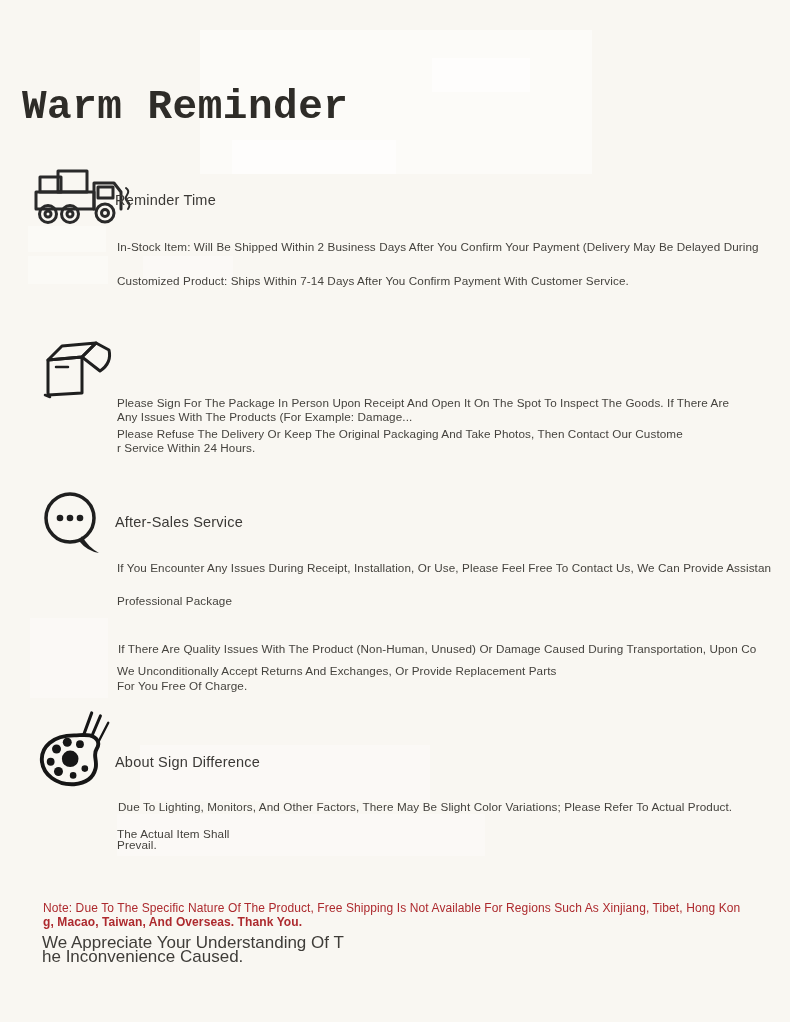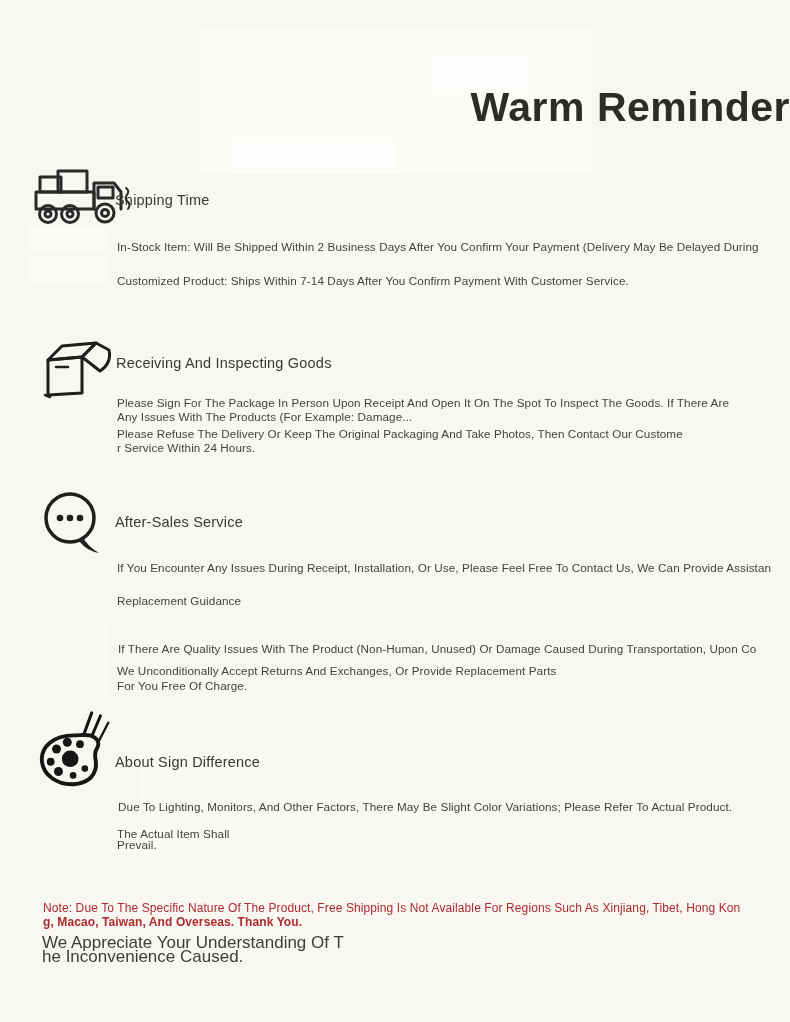--- a/index.html
+++ b/index.html
@@ -6,23 +6,23 @@
   .page{
     position:relative;
     width:790px;height:1022px;
     background:#f9f7f2;
     overflow:hidden;
     font-family:"Liberation Sans", sans-serif;
   }
   .patch{position:absolute;background:rgba(255,255,255,0.45);pointer-events:none;}
   .title{
     position:absolute;top:84px;left:0;right:0;
-    text-align:right;padding-left:22px;
+    text-align:left;padding-left:22px;
     font-size:41px;font-weight:700;color:#2e2c28;
-    letter-spacing:0.5px;margin:0;
+    letter-spacing:0.5px;margin:0;font-family:Liberation Mono, monospace;
   }
   .icon{position:absolute;display:block;}
   .icon svg{display:block;width:100%;height:100%;}
   .sec-heading{
     position:absolute;
     font-size:14.5px;color:#3b3936;letter-spacing:0.2px;white-space:pre;
   }
   .line{
     position:absolute;left:117px;
     font-size:11.7px;color:#45433e;white-space:pre;letter-spacing:0.1px;margin-top:8px;
@@ -88,51 +88,50 @@
       <rect x="71" y="21" width="15" height="11"></rect>
       <circle cx="21" cy="48" r="8.5"></circle>
         <circle cx="21" cy="48" r="3"></circle>
       <circle cx="43" cy="48" r="8.5"></circle>
         <circle cx="43" cy="48" r="3"></circle>
       <circle cx="78" cy="47" r="9"></circle>
         <circle cx="78" cy="47" r="3.5"></circle>
       <path d="M99 22 q4 3 1 7 q-3 4 1 7 q3 3 0 7" stroke-width="2"></path>
     </svg>
   </span>
-  <div class="sec-heading" id="h-shipping">Shipping Time</div>
+  <div class="sec-heading" id="h-shipping">Reminder Time</div>
   <div class="line" id="s1a">In-Stock Item: Will Be Shipped Within 2 Business Days After You Confirm Your Payment (Delivery May Be Delayed During</div>
   <div class="line" id="s1b">Customized Product: Ships Within 7-14 Days After You Confirm Payment With Customer Service.</div>
 
   <span class="icon" id="icon-box">
     <svg viewBox="0 0 76 64" fill="none" stroke="#1f1f1f" stroke-width="3" stroke-linecap="round" stroke-linejoin="round">
       <path d="M10 24 L44 21 L44 57 L10 59 Z"></path>
       <path d="M10 24 L24 10 L58 7 L44 21 Z"></path>
       <path d="M44 21 L58 7 L71 14 Q74 27 62 35 Z"></path>
       <path d="M18 31 h12" stroke-width="2.5"></path>
       <path d="M7 59 l5 2" stroke-width="2.5"></path>
     </svg>
   </span>
-  <div class="sec-heading" id="h-receiving">Receiving And Inspecting Goods</div>
   <div class="line" id="s2a1">Please Sign For The Package In Person Upon Receipt And Open It On The Spot To Inspect The Goods. If There Are</div>
   <div class="line" id="s2a2">Any Issues With The Products (For Example: Damage...</div>
   <div class="line" id="s2b1">Please Refuse The Delivery Or Keep The Original Packaging And Take Photos, Then Contact Our Custome</div>
   <div class="line" id="s2b2">r Service Within 24 Hours.</div>
 
   <span class="icon" id="icon-bubble">
     <svg viewBox="0 0 76 68">
       <circle cx="33" cy="29" r="24" fill="none" stroke="#1f1f1f" stroke-width="3.5"></circle>
       <circle cx="23" cy="29" r="3.3" fill="#1f1f1f"></circle>
       <circle cx="33" cy="29" r="3.3" fill="#1f1f1f"></circle>
       <circle cx="43" cy="29" r="3.3" fill="#1f1f1f"></circle>
       <path d="M45 47 Q51 58 62 64 Q50 62 42 52 Z" fill="#1f1f1f"></path>
     </svg>
   </span>
   <div class="sec-heading" id="h-aftersales">After-Sales Service</div>
   <div class="line" id="s3a">If You Encounter Any Issues During Receipt, Installation, Or Use, Please Feel Free To Contact Us, We Can Provide Assistan</div>
-  <div class="line" id="s3b">Replacement Guidance</div>
+  <div class="line" id="s3b">Professional Package</div>
   <div class="line" id="s3c">If There Are Quality Issues With The Product (Non-Human, Unused) Or Damage Caused During Transportation, Upon Co</div>
   <div class="line" id="s3d1">We Unconditionally Accept Returns And Exchanges, Or Provide Replacement Parts</div>
   <div class="line" id="s3d2">For You Free Of Charge.</div>
 
   <span class="icon" id="icon-palette">
     <svg viewBox="0 0 84 84">
       <g stroke="#161616" stroke-linecap="round" fill="none">
         <path d="M56 3 L41 44" stroke-width="3.2"></path>
         <path d="M65 6 L48 46" stroke-width="3"></path>
         <path d="M73 13 L55 48" stroke-width="2.4"></path>

